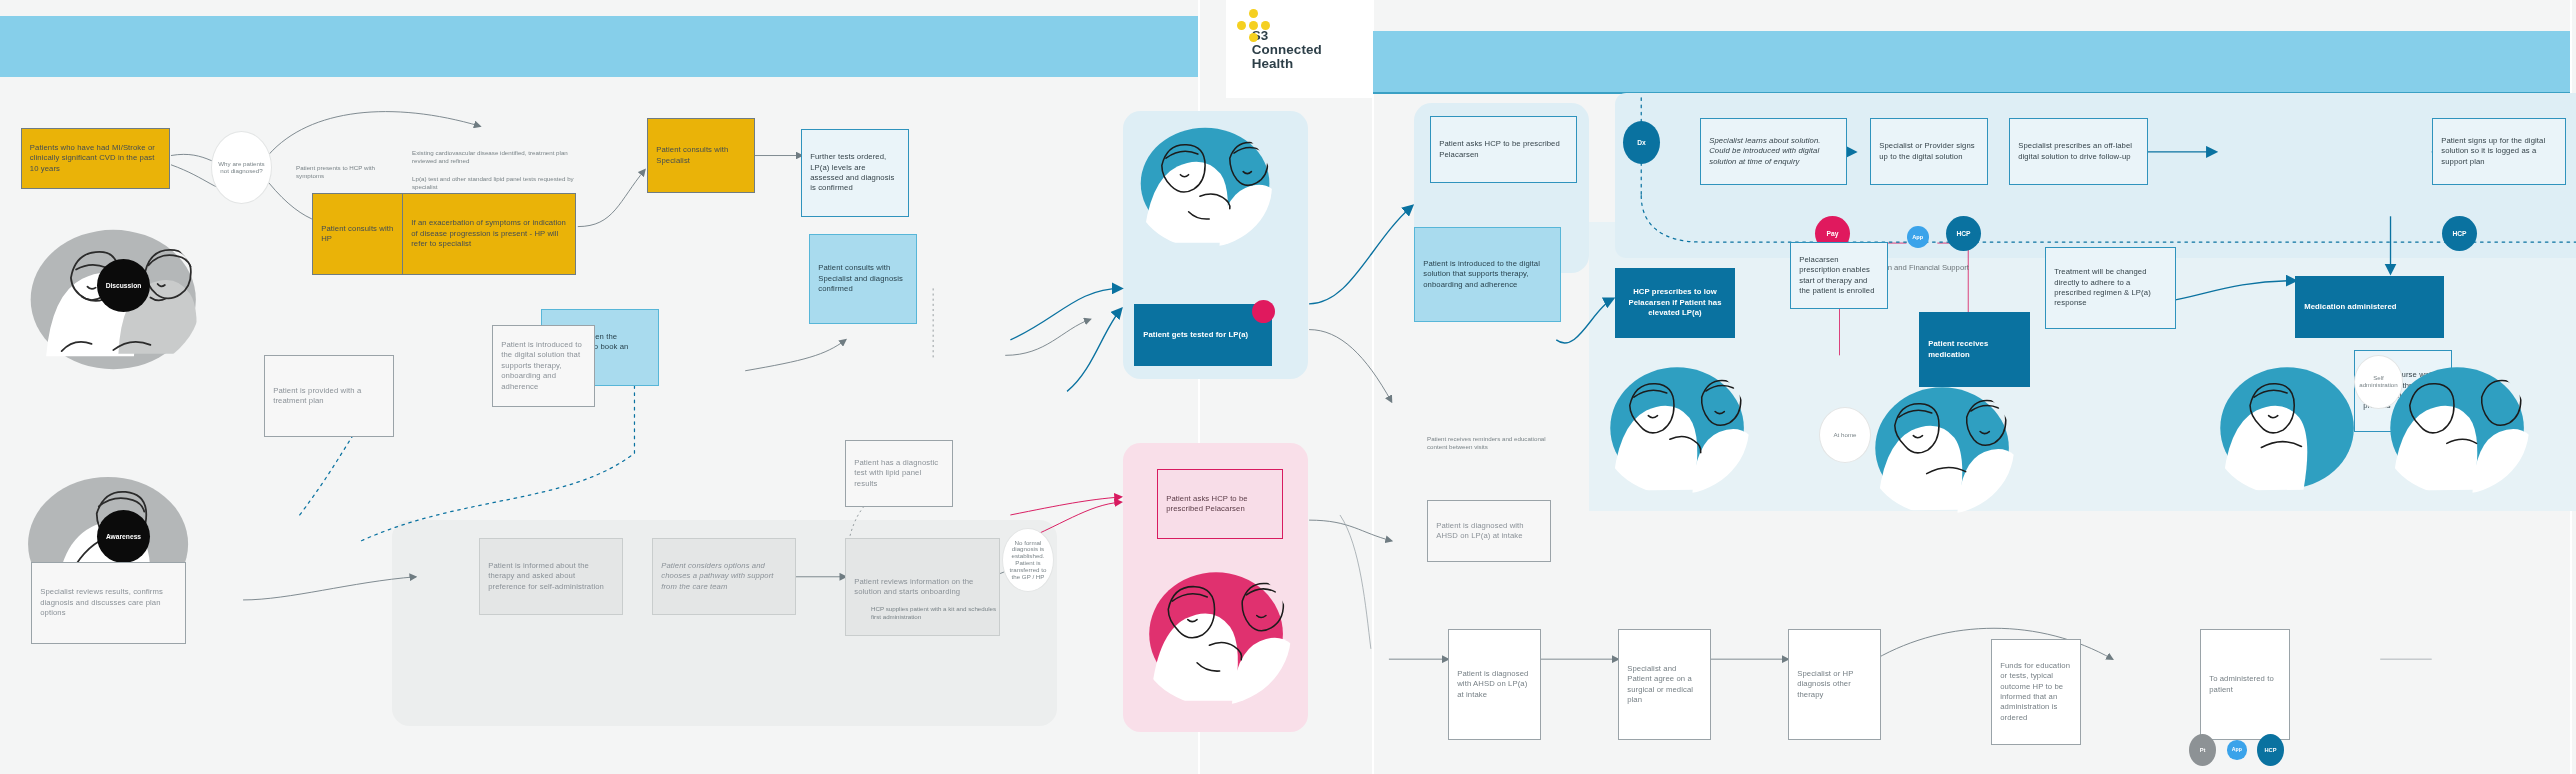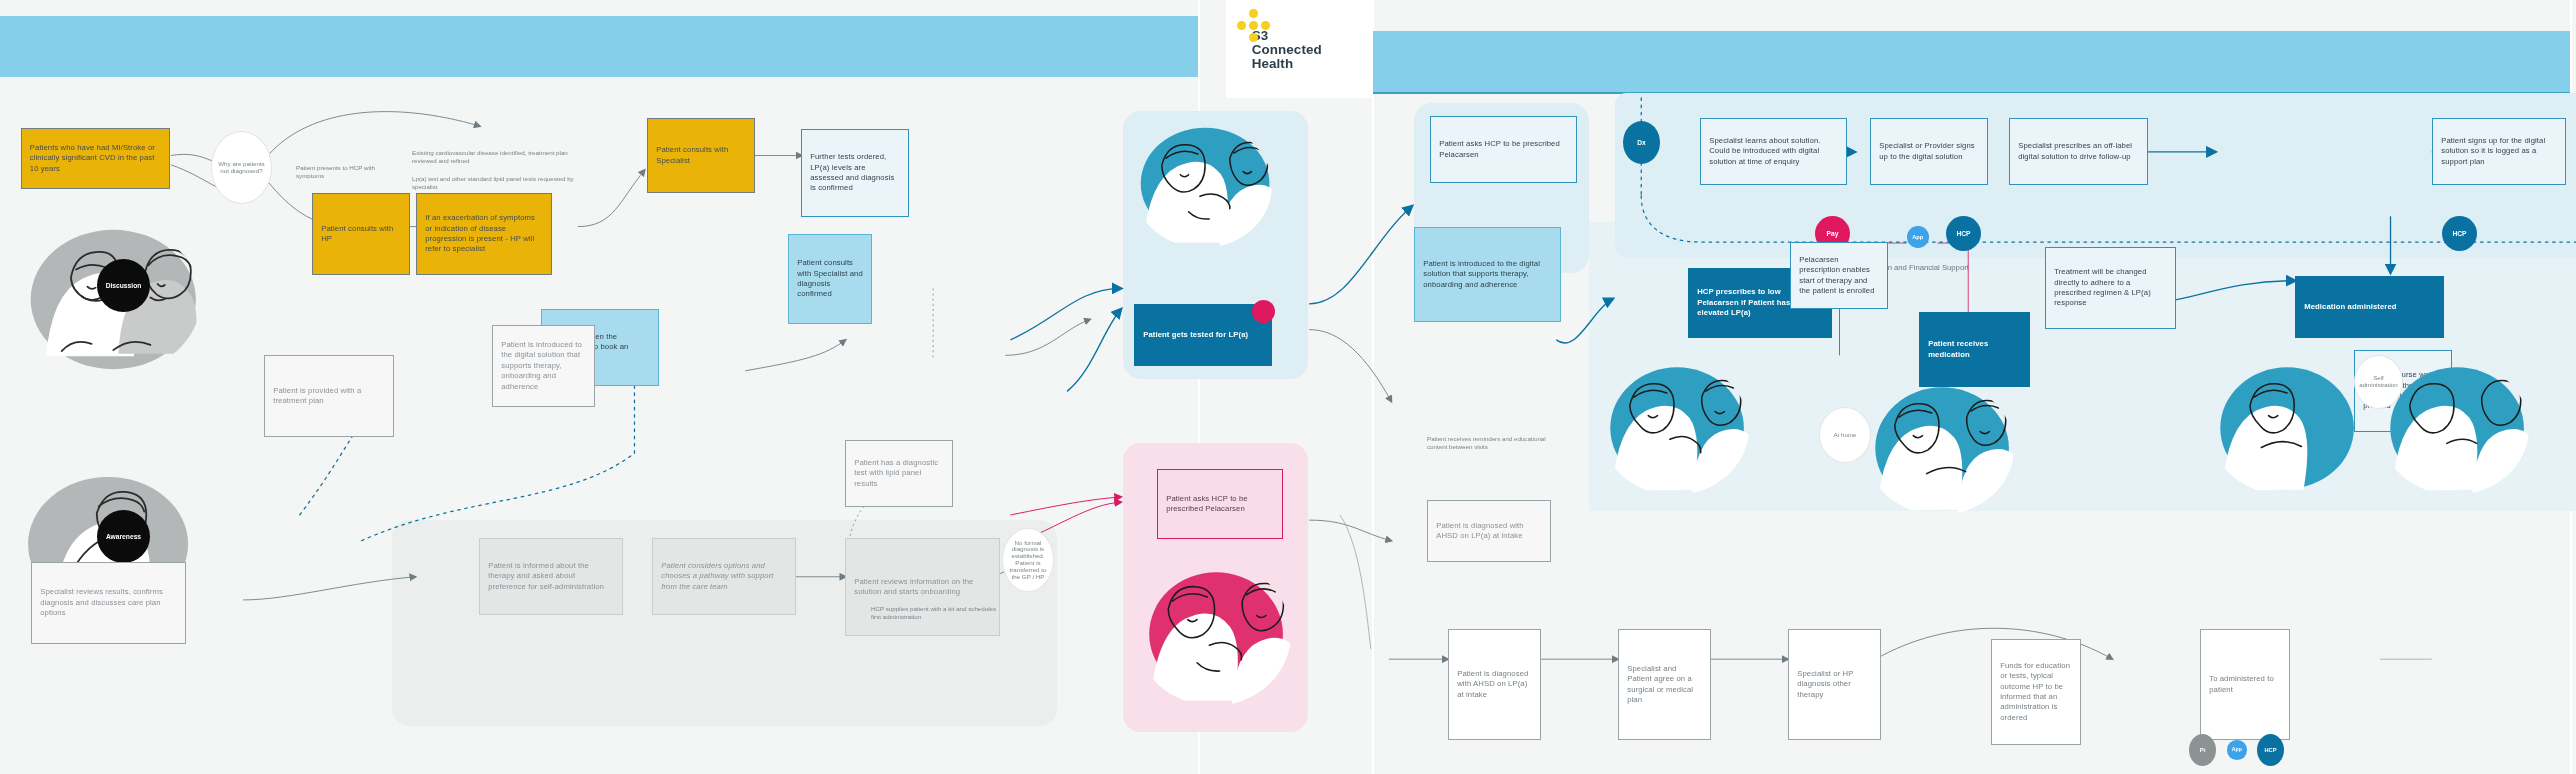--- a/index.html
+++ b/index.html
@@ -230,31 +230,31 @@
       <span>Why are patients not diagnosed?</span>
     </div>
 
   <div class="cap" style="left:296px;top:164px;width:98px;"><span>Patient presents to HCP with symptoms</span></div>
   <div class="cap" style="left:412px;top:149px;width:165px;"><span>Existing cardiovascular disease identified, treatment plan reviewed and refined</span></div>
   <div class="cap" style="left:412px;top:175px;width:165px;"><span>Lp(a) test and other standard lipid panel tests requested by specialist</span></div>
 
   <div class="node n-plain" style="left:312px;top:193px;width:98px;height:82px;">
       <span>Patient consults with HP</span>
     </div>
-  <div class="node n-plain" style="left:416px;top:193px;width:136px;height:82px;">
+  <div class="node n-plain" style="left:402px;top:193px;width:174px;height:82px;">
       <span>If an exacerbation of symptoms or indication of disease progression is present - HP will refer to specialist</span>
     </div>
   <div class="node n-plain" style="left:647px;top:118px;width:108px;height:75px;">
       <span>Patient consults with Specialist</span>
     </div>
 
   <div class="node n-bluelight" style="left:541px;top:309px;width:118px;height:77px;">
       <span>Patient is given the information to book an LP(a) test</span>
     </div>
-  <div class="node n-bluelight" style="left:788px;top:234px;width:84px;height:90px;">
+  <div class="node n-bluelight" style="left:809px;top:234px;width:108px;height:90px;">
       <span>Patient consults with Specialist and diagnosis confirmed</span>
     </div>
   <div class="node n-blueline" style="left:801px;top:129px;width:108px;height:88px;">
       <span>Further tests ordered, LP(a) levels are assessed and diagnosis is confirmed</span>
     </div>
 
   <div class="node n-grey" style="left:264px;top:325px;width:130px;height:82px;margin-top:30px;">
       <span>Patient is provided with a treatment plan</span>
     </div>
   <div class="node n-grey" style="left:492px;top:325px;width:103px;height:82px;">
@@ -332,21 +332,21 @@
       <span>Patient is introduced to the digital solution that supports therapy, onboarding and adherence</span>
     </div>
   <div class="node n-grey" style="left:1427px;top:500px;width:124px;height:62px;">
       <span>Patient is diagnosed with AHSD on LP(a) at intake</span>
     </div>
 
   <div class="badge b-teal" style="left:1623px;top:121px;width:37px;height:43px;">
       <span>Dx</span>
     </div>
 
-  <div class="node n-blueline" style="left:1700px;top:118px;width:147px;height:67px;">
+  <div class="node n-blueline" style="left:1700px;top:118px;width:147px;height:67px;font-style:italic;">
       <span>Specialist learns about solution. Could be introduced with digital solution at time of enquiry</span>
     </div>
   <div class="node n-blueline" style="left:1870px;top:118px;width:118px;height:67px;">
       <span>Specialist or Provider signs up to the digital solution</span>
     </div>
   <div class="node n-blueline" style="left:2009px;top:118px;width:139px;height:67px;">
       <span>Specialist prescribes an off-label digital solution to drive follow-up</span>
     </div>
   <div class="node n-blueline" style="left:2432px;top:118px;width:134px;height:67px;">
       <span>Patient signs up for the digital solution so it is logged as a support plan</span>
@@ -361,21 +361,21 @@
   <div class="badge b-teal" style="left:1946px;top:216px;width:35px;height:35px;">
       <span>HCP</span>
     </div>
 
   <div class="sec-title" style="left:1814px;top:263px;width:170px;"><span>Prior Authorisation and Financial Support</span></div>
 
   <div class="badge b-teal" style="left:2442px;top:216px;width:35px;height:35px;">
       <span>HCP</span>
     </div>
 
-  <div class="node n-bluefill" style="left:1688px;top:268px;width:144px;height:70px;">
+  <div class="node n-bluefill" style="left:1615px;top:268px;width:120px;height:70px;text-align:center;">
       <span>HCP prescribes to low Pelacarsen if Patient has elevated LP(a)</span>
     </div>
   <div class="node n-blueline" style="left:1790px;top:242px;width:98px;height:67px;">
       <span>Pelacarsen prescription enables start of therapy and the patient is enrolled</span>
     </div>
   <div class="node n-bluefill" style="left:1919px;top:312px;width:111px;height:75px;">
       <span>Patient receives medication</span>
     </div>
   <div class="node n-blueline" style="left:2045px;top:247px;width:131px;height:82px;">
       <span>Treatment will be changed directly to adhere to a prescribed regimen &amp; LP(a) response</span>

